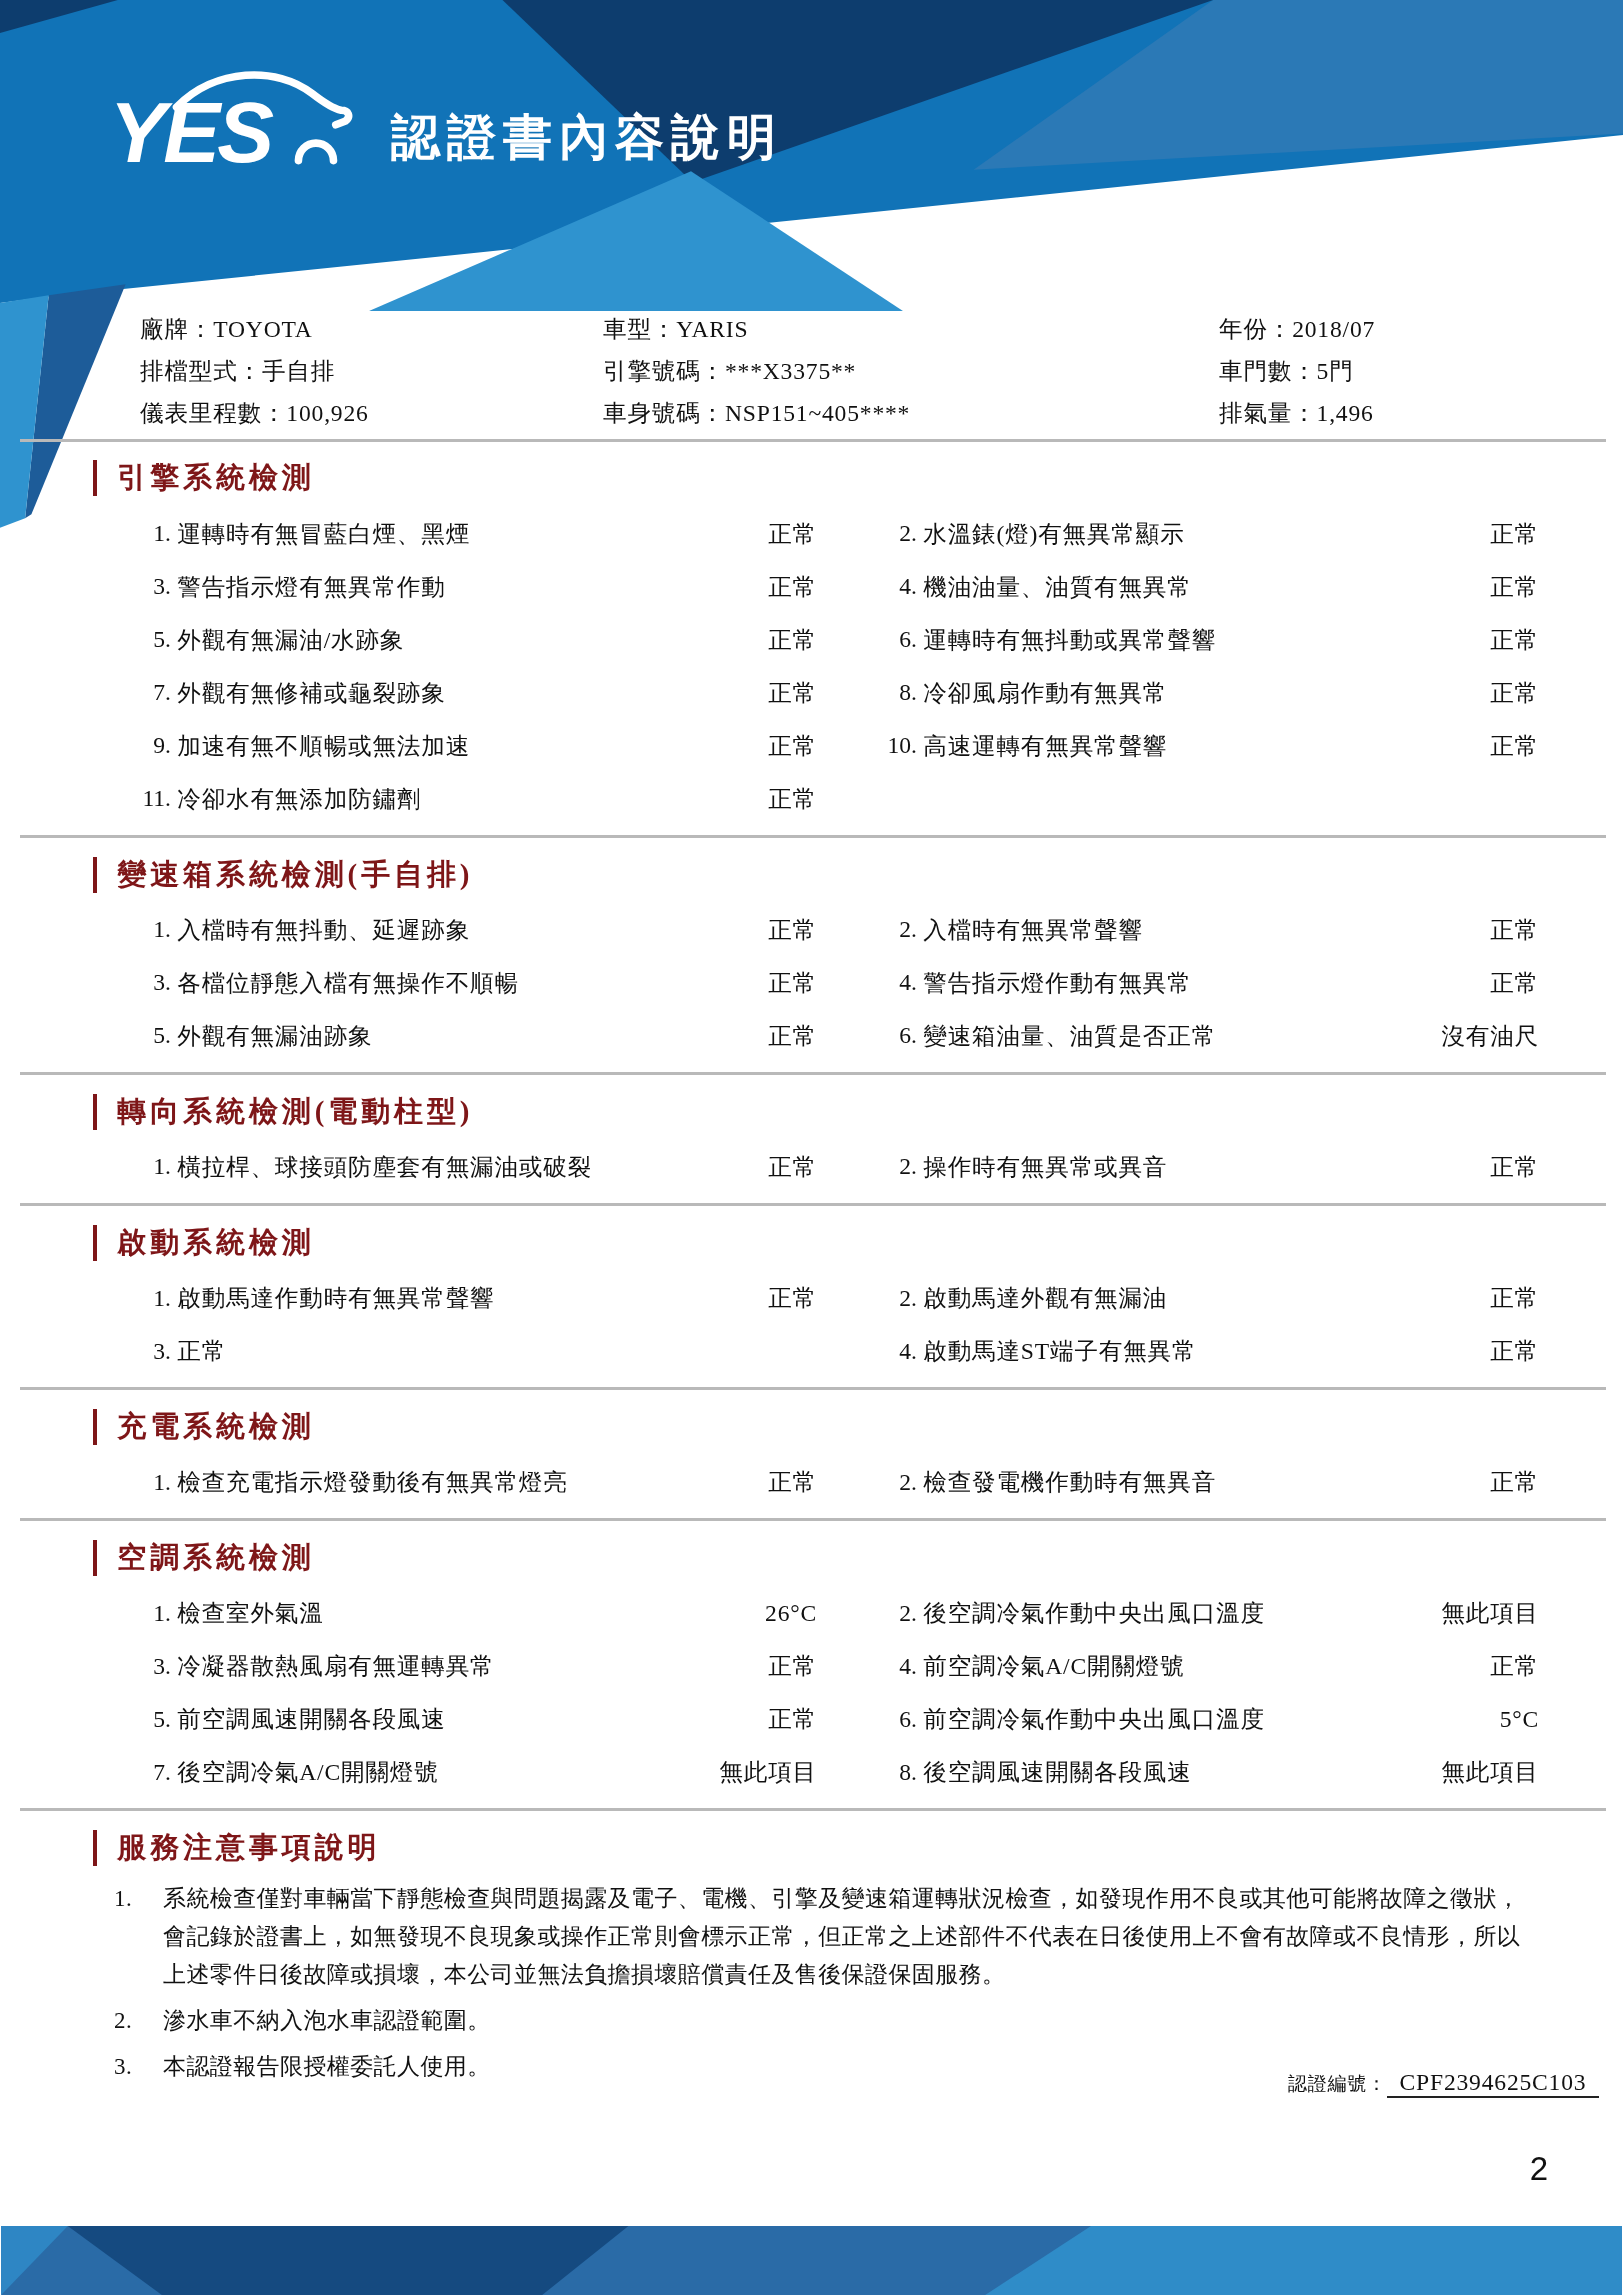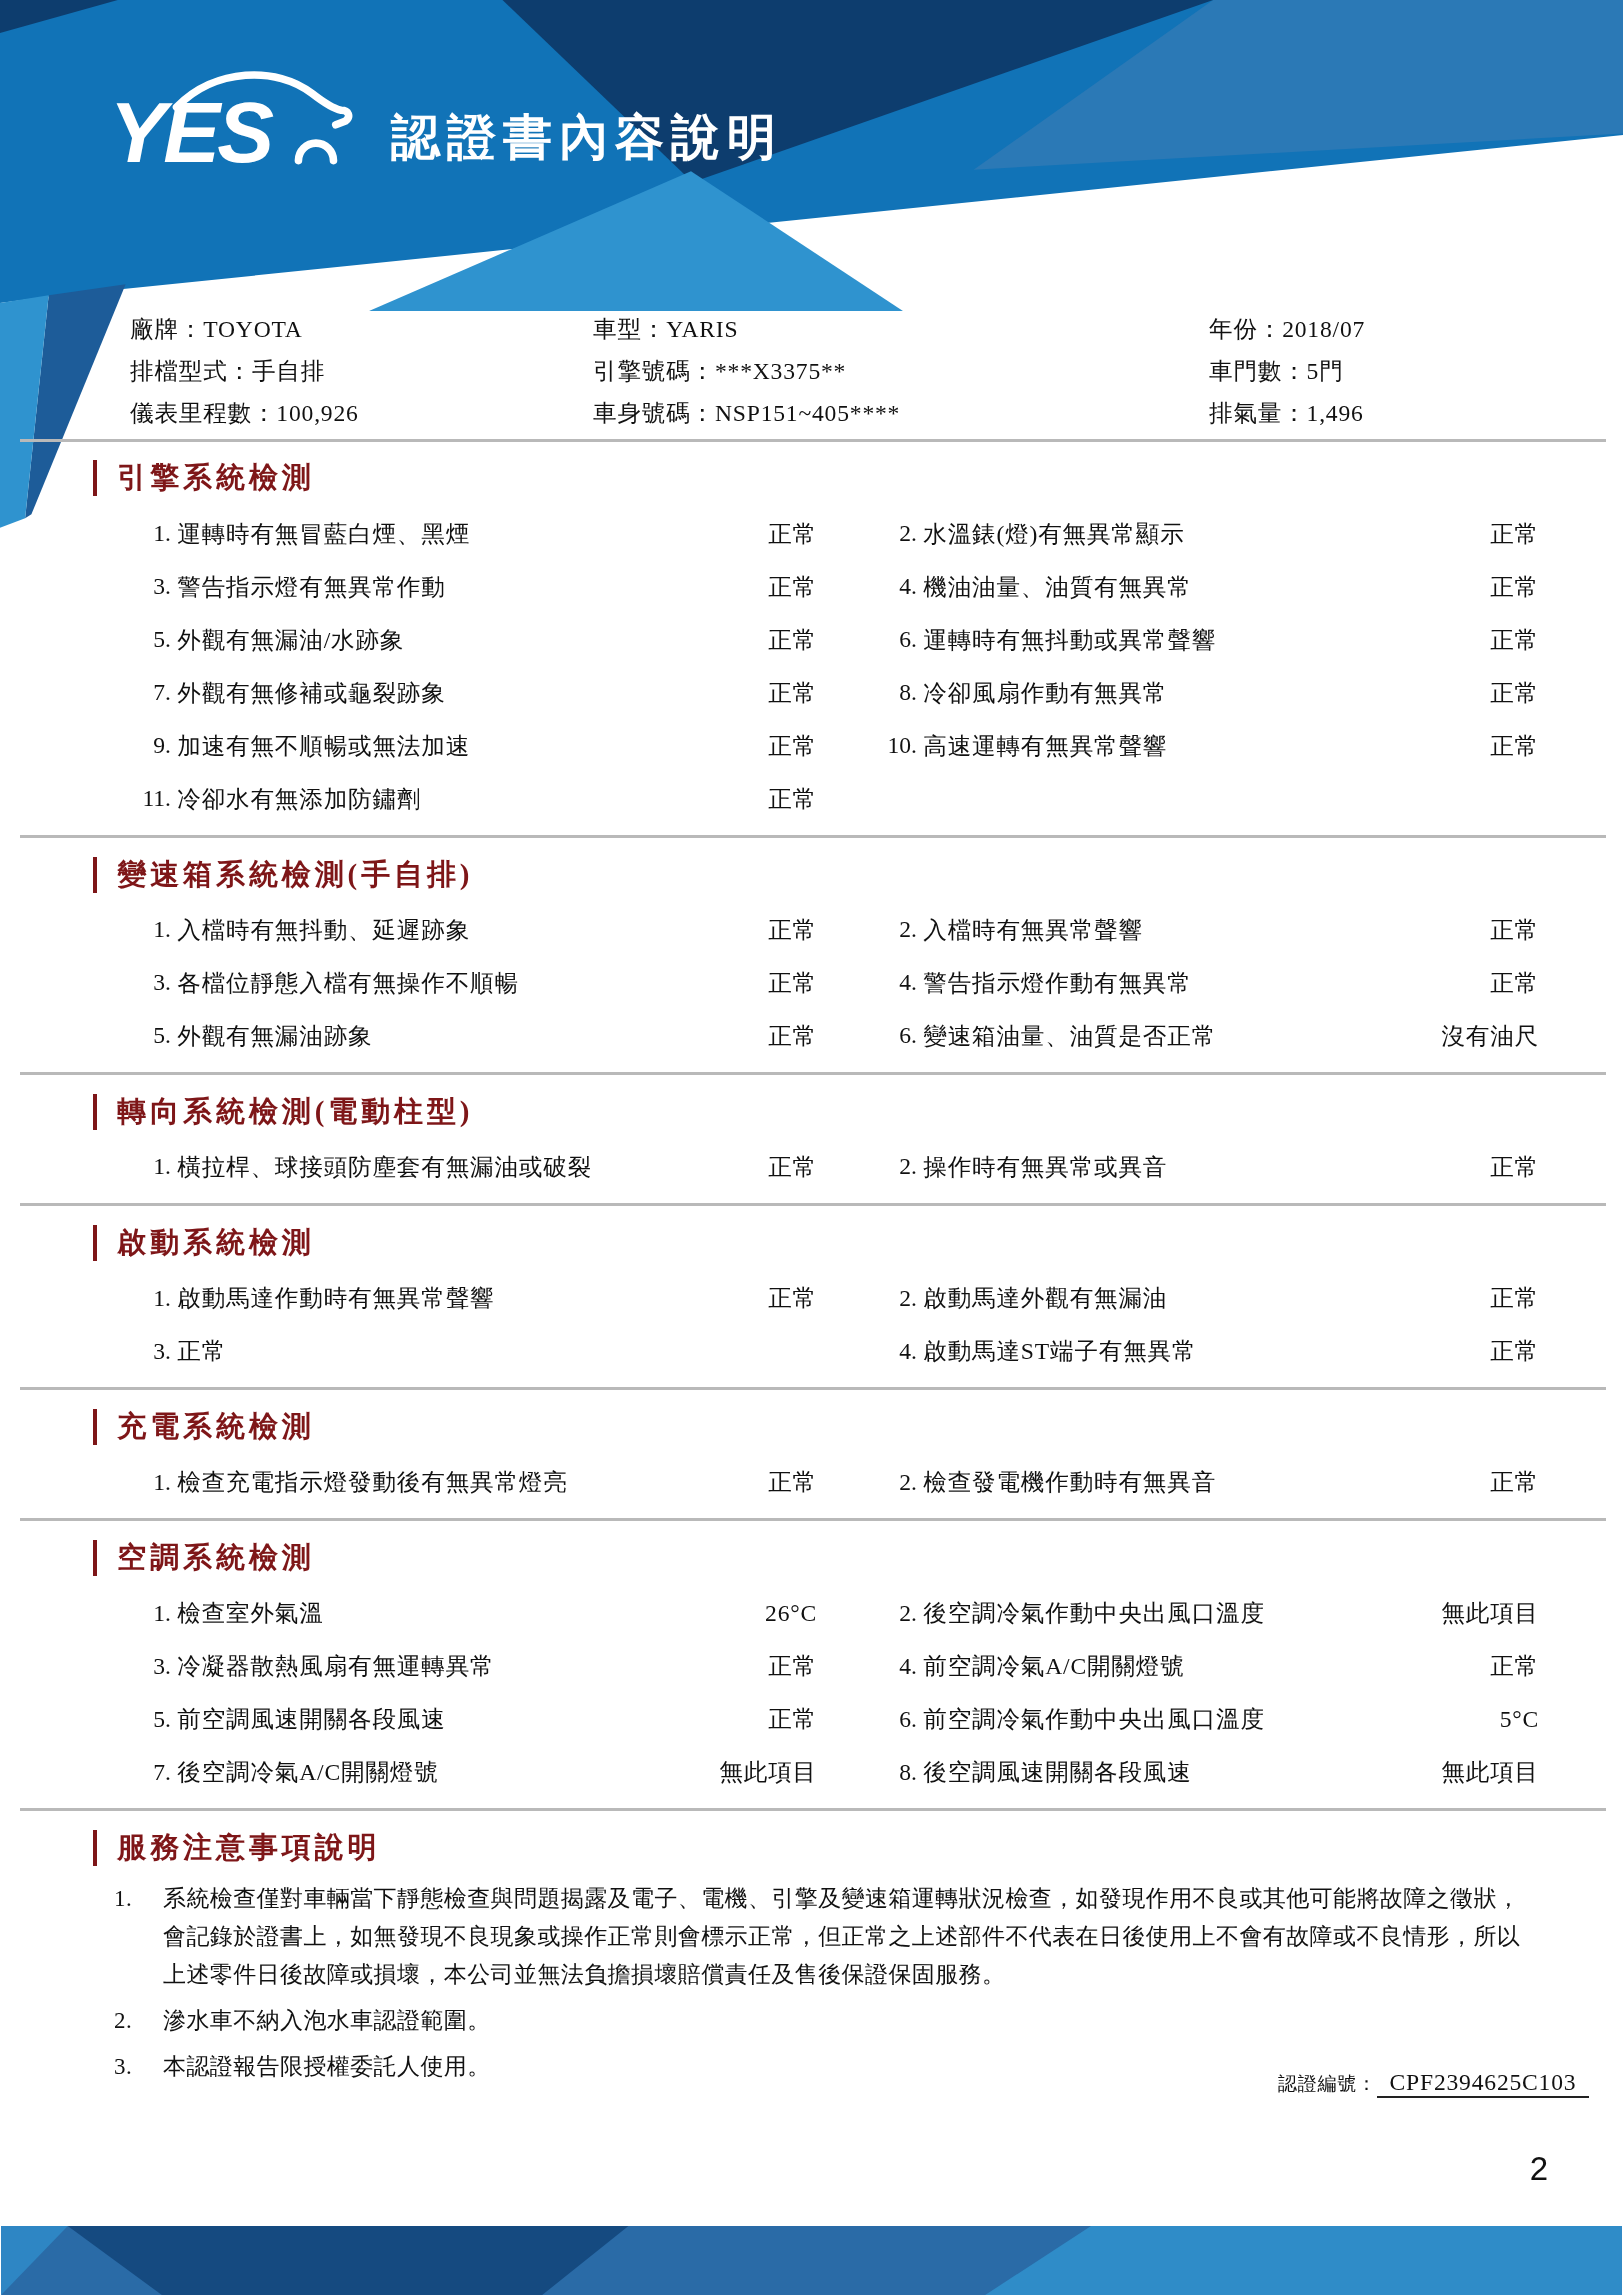--- a/index.html
+++ b/index.html
@@ -21,21 +21,21 @@
     font-size:49px;font-weight:bold;color:#ffffff;letter-spacing:7px;
     white-space:nowrap;
     margin-top:12px;
   }
   
   #content{position:absolute;inset:0;z-index:2;padding-top:308px;box-sizing:border-box;}
   .vehicle-info{
     display:grid;grid-template-columns:463px 616px auto;
     padding:0 31px 4.7px 130px;
   }
-  .info-cell{line-height:42px;font-size:23.6px;letter-spacing:0.8px;white-space:nowrap;}
+  .info-cell{line-height:42px;font-size:23.6px;letter-spacing:0.8px;white-space:nowrap;margin-left:10px;}
   .sep{height:3.1px;background:#b9b9b9;margin:0 17.3px 0 19.6px;}
   .sec-title{
     display:flex;align-items:center;
     margin:15.7px 0 0 93px;height:42px;
   }
   .sec-bar{width:3.9px;height:36px;background:#7e1618;margin-right:20.4px;}
   .sec-title-text{
     color:#7e1618;font-size:29px;font-weight:bold;letter-spacing:3.9px;white-space:nowrap;
   }
   .items{
@@ -44,21 +44,21 @@
   }
   .item-row{display:flex;align-items:center;height:53px;font-size:23.6px;}
   .item-num{width:57px;text-align:right;padding-right:6.3px;flex:none;}
   .item-label{flex:1;letter-spacing:0.8px;white-space:nowrap;overflow:hidden;}
   .item-status{text-align:right;white-space:nowrap;letter-spacing:0.8px;}
   
   .notes-block{position:relative;padding-bottom:7.9px;}
   .notes-list{padding:11px 102px 0 114px;}
   .note-row{position:relative;padding-left:49px;font-size:23px;line-height:38px;margin-bottom:7.9px;letter-spacing:0.4px;}
   .note-num{position:absolute;left:0;top:0;width:39px;text-align:left;}
-  .cert{position:absolute;right:34px;bottom:4.7px;white-space:nowrap;}
+  .cert{position:absolute;right:24px;bottom:4.7px;white-space:nowrap;}
   .cert-label{font-size:19px;letter-spacing:0.8px;}
   .cert-value{
     font-size:23.6px;letter-spacing:0.8px;
     border-bottom:2.4px solid #222;padding:0 12.6px 1.6px 12.6px;
   }
   .page-number{
     position:absolute;right:75px;top:2150px;z-index:2;
     font-family:"Liberation Sans", sans-serif;
     font-size:33px;color:#111;
   }

